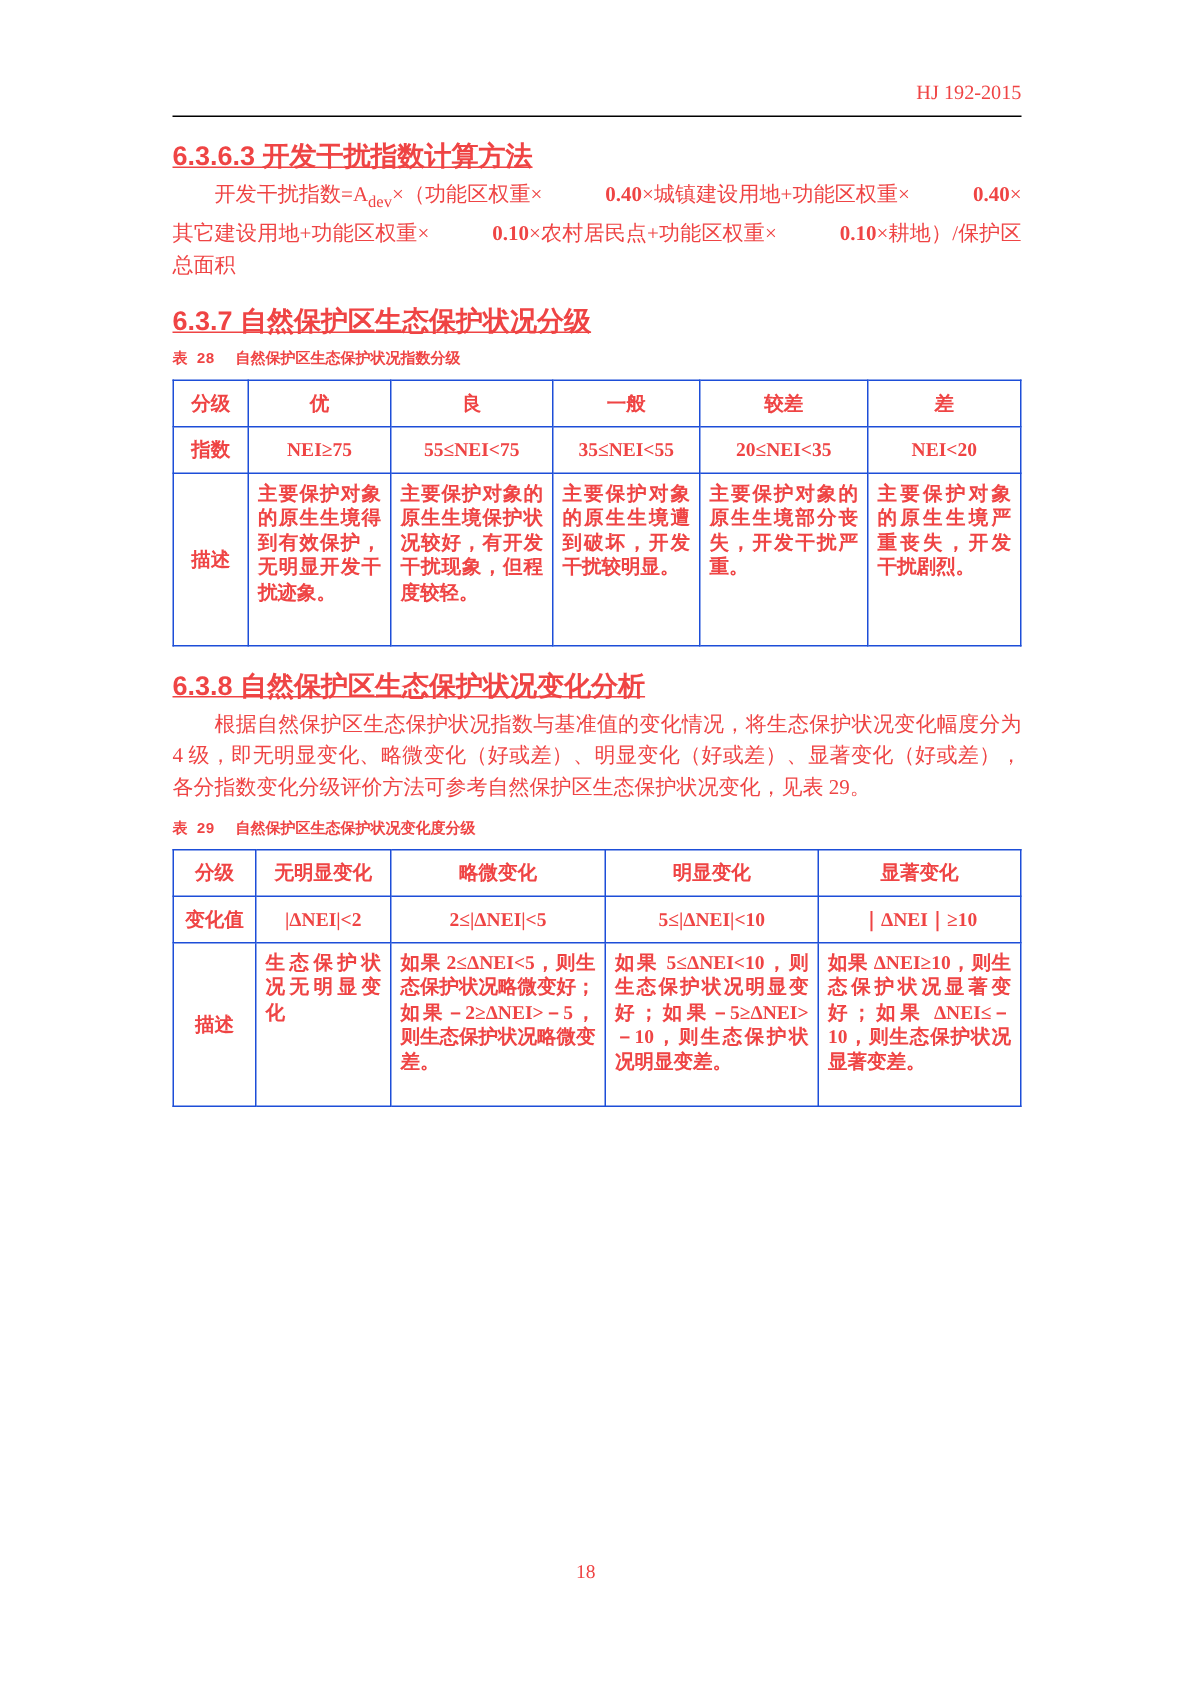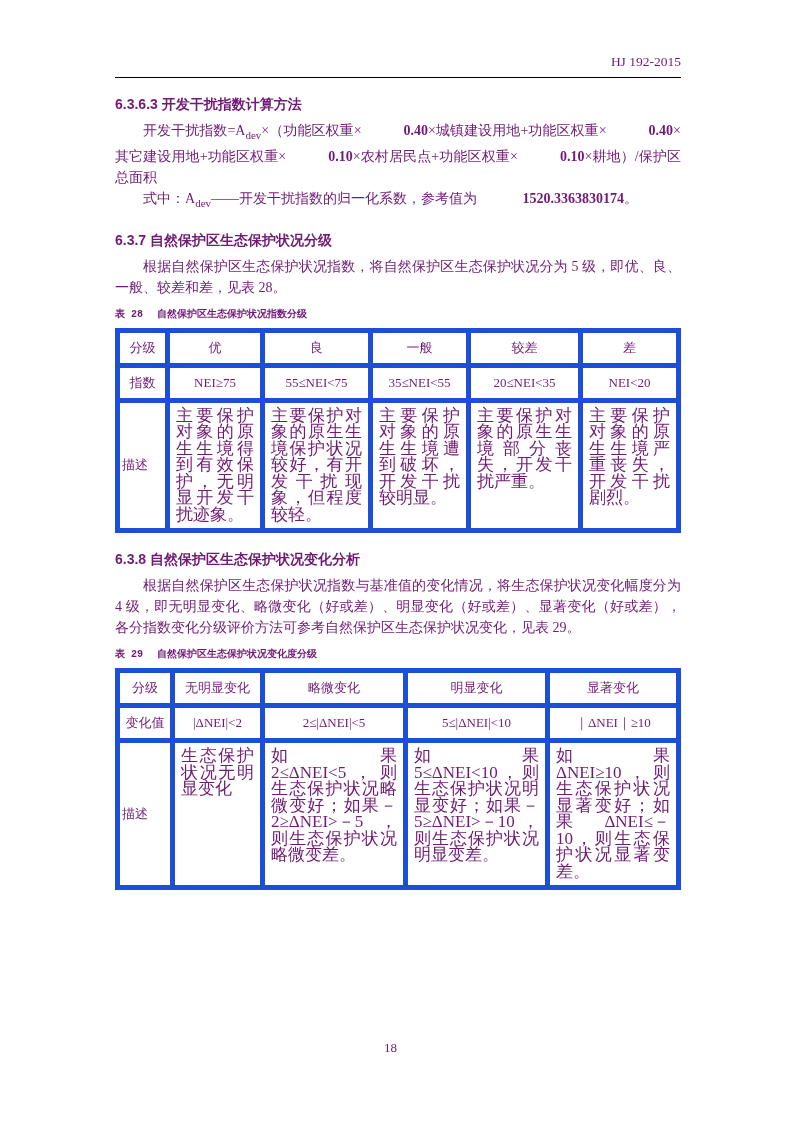--- a/index.html
+++ b/index.html
@@ -3,42 +3,43 @@
 <meta charset="utf-8">
 <style>
   html, body { margin: 0; padding: 0; background: #ffffff; }
   .page {
     position: relative;
     width: 794px;
     height: 1123px;
     background: #ffffff;
     margin: 0 auto;
     font-family: "Liberation Serif", serif;
-    color: #701a75;
+    color: #ef4444;
     overflow: hidden;
   }
   .content {
     position: absolute;
     left: 115px;
     top: 54px;
     width: 566px;
   }
   .doc-header {
     text-align: right;
     font-size: 13.5px;
     line-height: 16px;
     padding-bottom: 7px;
     border-bottom: 1.5px solid #000;
   }
   .h3 {
     font-family: "Liberation Sans", sans-serif;
     font-weight: bold;
-    font-size: 14px;
+    font-size: 18px;
     line-height: 18px;
     margin: 17px 0 7px 0;
+    text-decoration: underline;
   }
   .body {
     font-size: 14px;
     line-height: 21px;
     margin: 0;
     text-align: justify;
   }
   .indent { text-indent: 2em; }
   sub { font-size: 11px; }
   .fnum { font-weight: bold; padding-left: 42px; }
@@ -50,37 +51,38 @@
     margin: 9px 0 7px 0;
   }
   .cap-gap { display: inline-block; width: 14px; }
   table.std {
     width: 100%;
     table-layout: fixed;
     border-collapse: collapse;
     margin: 0 0 4px 0;
   }
   table.std td {
-    border: 5px solid #1d4ed8;
-    font-weight: normal;
+    border: 1px solid #1d4ed8;
+    font-weight: bold;
   }
   .std .c {
     text-align: center;
     vertical-align: middle;
     font-size: 13px;
     padding: 4px 2px;
     height: 22px;
   }
   .std .lbl {
+    text-align: center;
     vertical-align: middle;
     font-size: 13px;
     padding: 2px;
   }
   .std .desc {
-    font-size: 17px;
+    font-size: 13px;
     line-height: 16.5px;
     text-align: justify;
     vertical-align: top;
     padding: 5px 6px;
   }
   .t28 .desc { height: 104px; }
   .t29 .desc { height: 98px; }
   .page-num {
     position: absolute;
     left: 0;
@@ -97,25 +99,23 @@
   <div class="content">
 
     <div class="doc-header">
       <span>HJ 192-2015</span>
     </div>
 
     <div class="h3">6.3.6.3 开发干扰指数计算方法</div>
 
     <p class="body indent"><span>开发干扰指数=A</span><sub>dev</sub><span>×（功能区权重×</span><span class="fnum">0.40</span><span>×城镇建设用地+功能区权重×</span><span class="fnum">0.40</span><span>×其它建设用地+功能区权重×</span><span class="fnum">0.10</span><span>×农村居民点+功能区权重×</span><span class="fnum">0.10</span><span>×耕地）/保护区总面积</span></p>
 
-    <p class="body indent"><span>式中：A</span><sub>dev</sub><span>——开发干扰指数的归一化系数，参考值为 </span><span class="fnum">1520.3363830174</span><span>。</span></p>
 
     <div class="h3">6.3.7 自然保护区生态保护状况分级</div>
 
-    <p class="body indent">根据自然保护区生态保护状况指数，将自然保护区生态保护状况分为 5 级，即优、良、一般、较差和差，见表 28。</p>
 
     <div class="caption"><span>表 28</span><span class="cap-gap"></span><span>自然保护区生态保护状况指数分级</span></div>
 
     <table class="std t28">
       <colgroup>
         <col style="width:50px">
           <col style="width:95px">
           <col style="width:108px">
           <col style="width:98px">
           <col style="width:112px">

